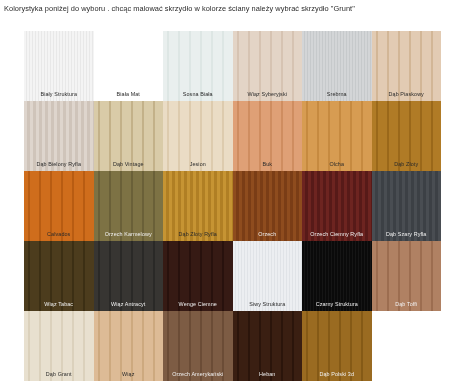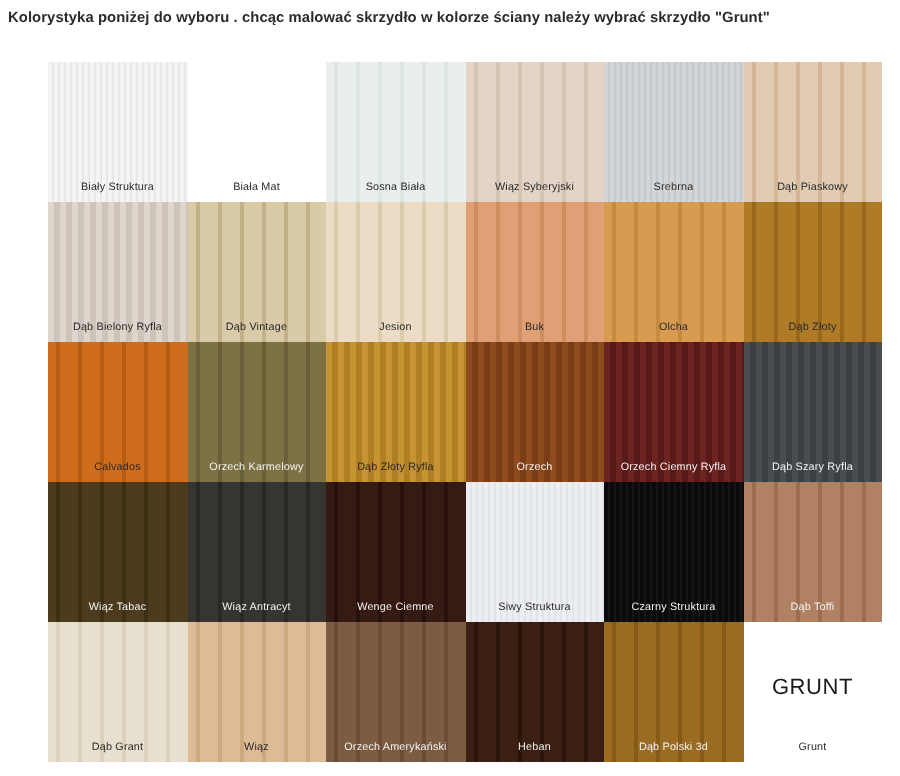--- a/index.html
+++ b/index.html
@@ -13,21 +13,21 @@
     font-family: "Liberation Sans", sans-serif;
     overflow: hidden;
     position: relative;
   }
   #headline {
     position: absolute;
     left: 4px;
     top: 3px;
     width: 444px;
     font-size: 7.4px;
-    font-weight: bold;
+    font-weight: normal;
     color: #2b2b2b;
     letter-spacing: 0.05px;
     line-height: 11px;
     white-space: nowrap;
   }
   #palette {
     position: absolute;
     left: 24px;
     top: 31px;
     width: 417px;
@@ -188,17 +188,13 @@
       <div class="label light">Orzech Amerykański</div>
     </div>
     <div class="swatch">
       <div class="grain" style="background: repeating-linear-gradient(90deg, rgb(58, 31, 18) 0px, rgb(58, 31, 18) 4px, rgb(43, 21, 11) 4px, rgb(43, 21, 11) 6px, rgb(58, 31, 18) 6px, rgb(58, 31, 18) 11px), linear-gradient(90deg, rgb(43, 21, 11), rgb(58, 31, 18) 40%, rgb(43, 21, 11));"></div>
       <div class="label light">Heban</div>
     </div>
     <div class="swatch">
       <div class="grain" style="background: repeating-linear-gradient(90deg, rgb(154, 107, 33) 0px, rgb(154, 107, 33) 4px, rgb(133, 90, 22) 4px, rgb(133, 90, 22) 6px, rgb(154, 107, 33) 6px, rgb(154, 107, 33) 11px), linear-gradient(90deg, rgb(133, 90, 22), rgb(154, 107, 33) 40%, rgb(133, 90, 22));"></div>
       <div class="label light">Dąb Polski 3d</div>
     </div>
-    <div class="swatch grunt-cell">
-      <div class="grunt-word">GRUNT</div>
-      <div class="label dark">Grunt</div>
-    </div>
   </div>
 
 </body></html>

